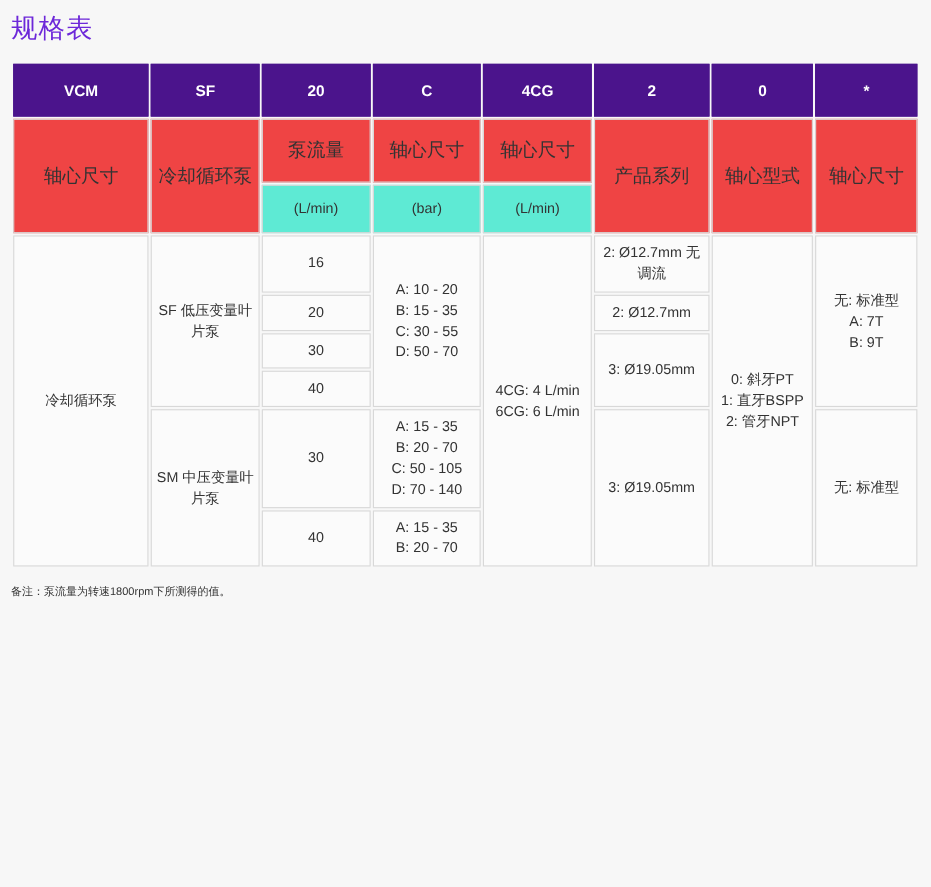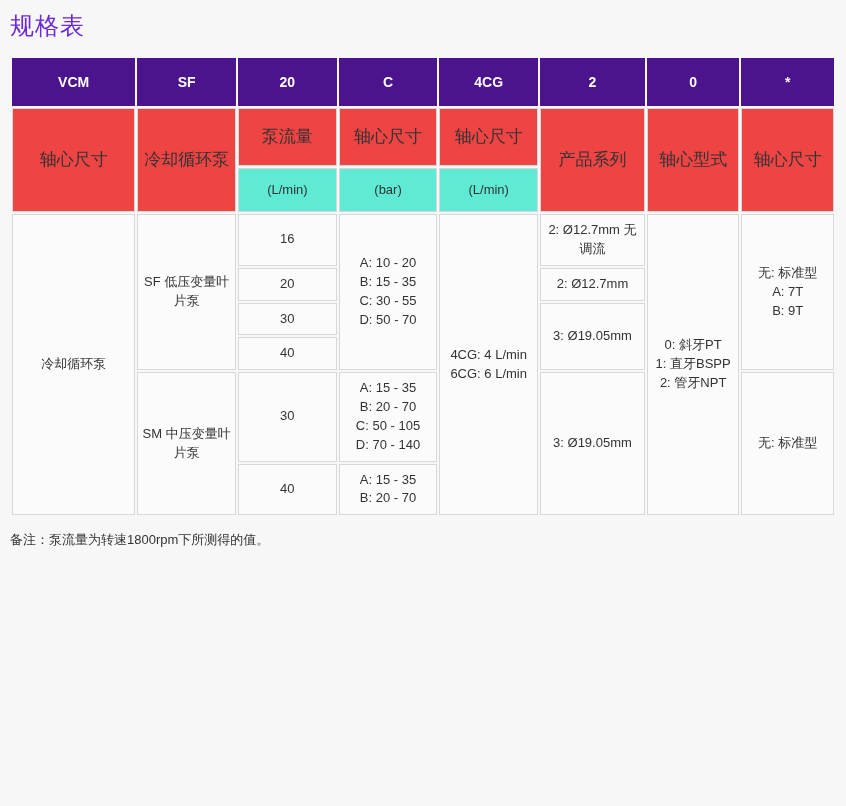--- a/index.html
+++ b/index.html
@@ -59,21 +59,21 @@
     background: #5eead4;
     color: #333;
     font-size: 13px;
     height: 30px;
   }
   table.spec td.body {
     background: #fbfbfb;
   }
   .note {
     padding: 14px 0 0 10px;
-    font-size: 13px;
+    font-size: 10px;
     color: #333;
   }
   .col0 { width: 120px; }
   .col1 { width: 96px; }
   .col2 { width: 96px; }
   .col3 { width: 96px; }
   .col4 { width: 96px; }
   .col5 { width: 102px; }
   .col6 { width: 90px; }
   .col7 { width: 90px; }

